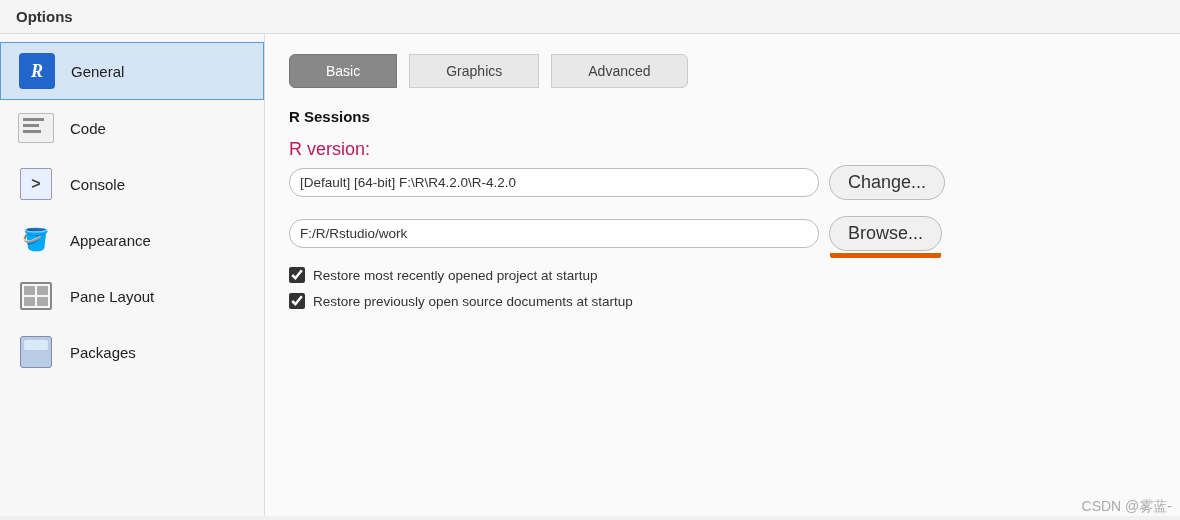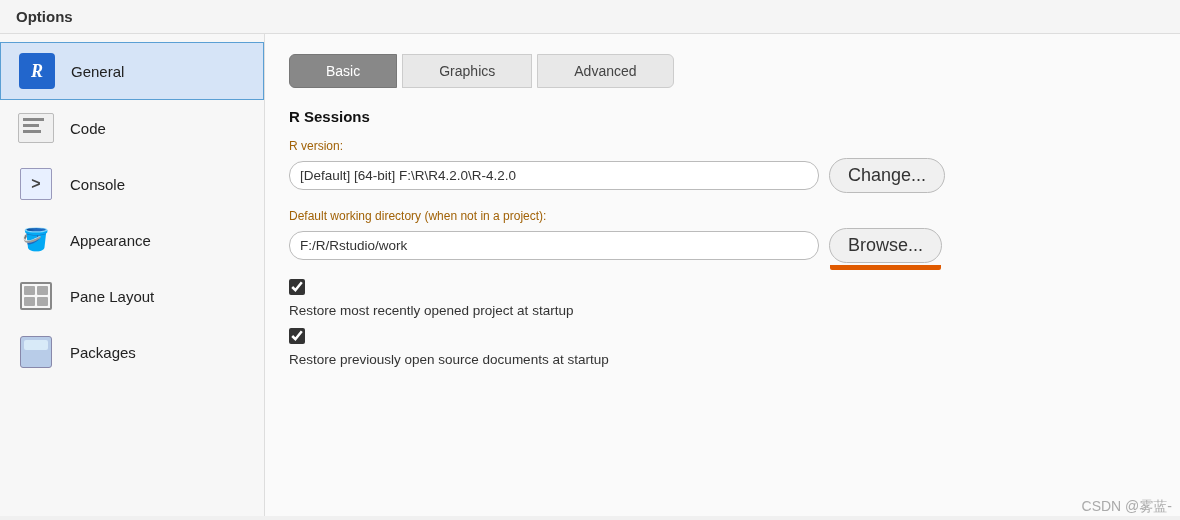--- a/index.html
+++ b/index.html
@@ -124,21 +124,21 @@
     
     .content-area {
       flex: 1;
       background: #fafafa;
       padding: 20px 24px;
     }
 
     
     .tabs {
       display: flex;
-      gap: 5px;
+      gap: 12px;
       margin-bottom: 20px;
       border: none;
     }
 
     .tab {
       padding: 8px 36px;
       font-size: 14px;
       background: #e8e8e8;
       border: 1px solid #ccc;
       cursor: pointer;
@@ -166,22 +166,22 @@
       font-size: 15px;
       color: #111;
       margin-bottom: 14px;
     }
 
     .field-row {
       margin-bottom: 16px;
     }
 
     .field-label {
-      font-size: 12px;
-      color: #a16207;
+      font-size: 18px;
+      color: #be185d;
       margin-bottom: 5px;
     }
 
     .field-input-row {
       display: flex;
       align-items: center;
       gap: 10px;
     }
 
     .text-input {
@@ -217,25 +217,25 @@
       bottom: -8px;
       left: 0;
       right: 0;
       height: 5px;
       background: #e05a00;
       border-radius: 0 0 2px 2px;
     }
 
     .checkbox-row {
       display: flex;
+      align-items: center;
       gap: 8px;
       margin-bottom: 10px;
       font-size: 13.5px;
       color: #333;
-      flex-direction: column;
     }
 
     .checkbox-row input[type="checkbox"] {
       width: 16px;
       height: 16px;
       cursor: pointer;
       accent-color: #333;
     }
 
     
@@ -327,21 +327,20 @@
 
     <div class="field-row">
       <div class="field-label">R version:</div>
       <div class="field-input-row">
         <input class="text-input" type="text" readonly="" value="[Default] [64-bit] F:\R\R4.2.0\R-4.2.0" style="">
         <button class="btn">Change...</button>
       </div>
     </div>
 
     <div class="field-row">
-      <div class="field-label">Default working directory (when not in a project):</div>
       <div class="field-input-row">
         <input class="text-input" type="text" value="F:/R/Rstudio/work" style="">
         <button class="btn btn-browse">Browse...</button>
       </div>
     </div>
 
     <div class="checkbox-row">
       <input type="checkbox" checked="" style="">
       <label>Restore most recently opened project at startup</label>
     </div>

